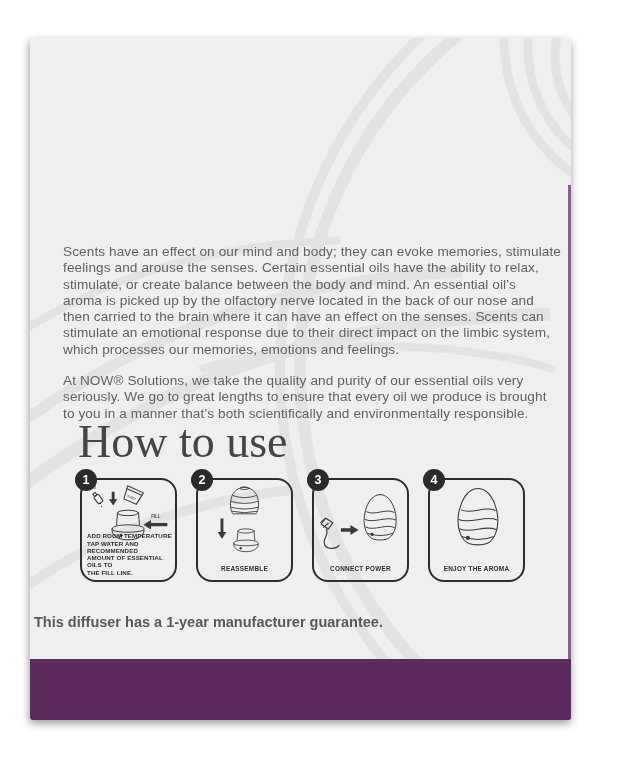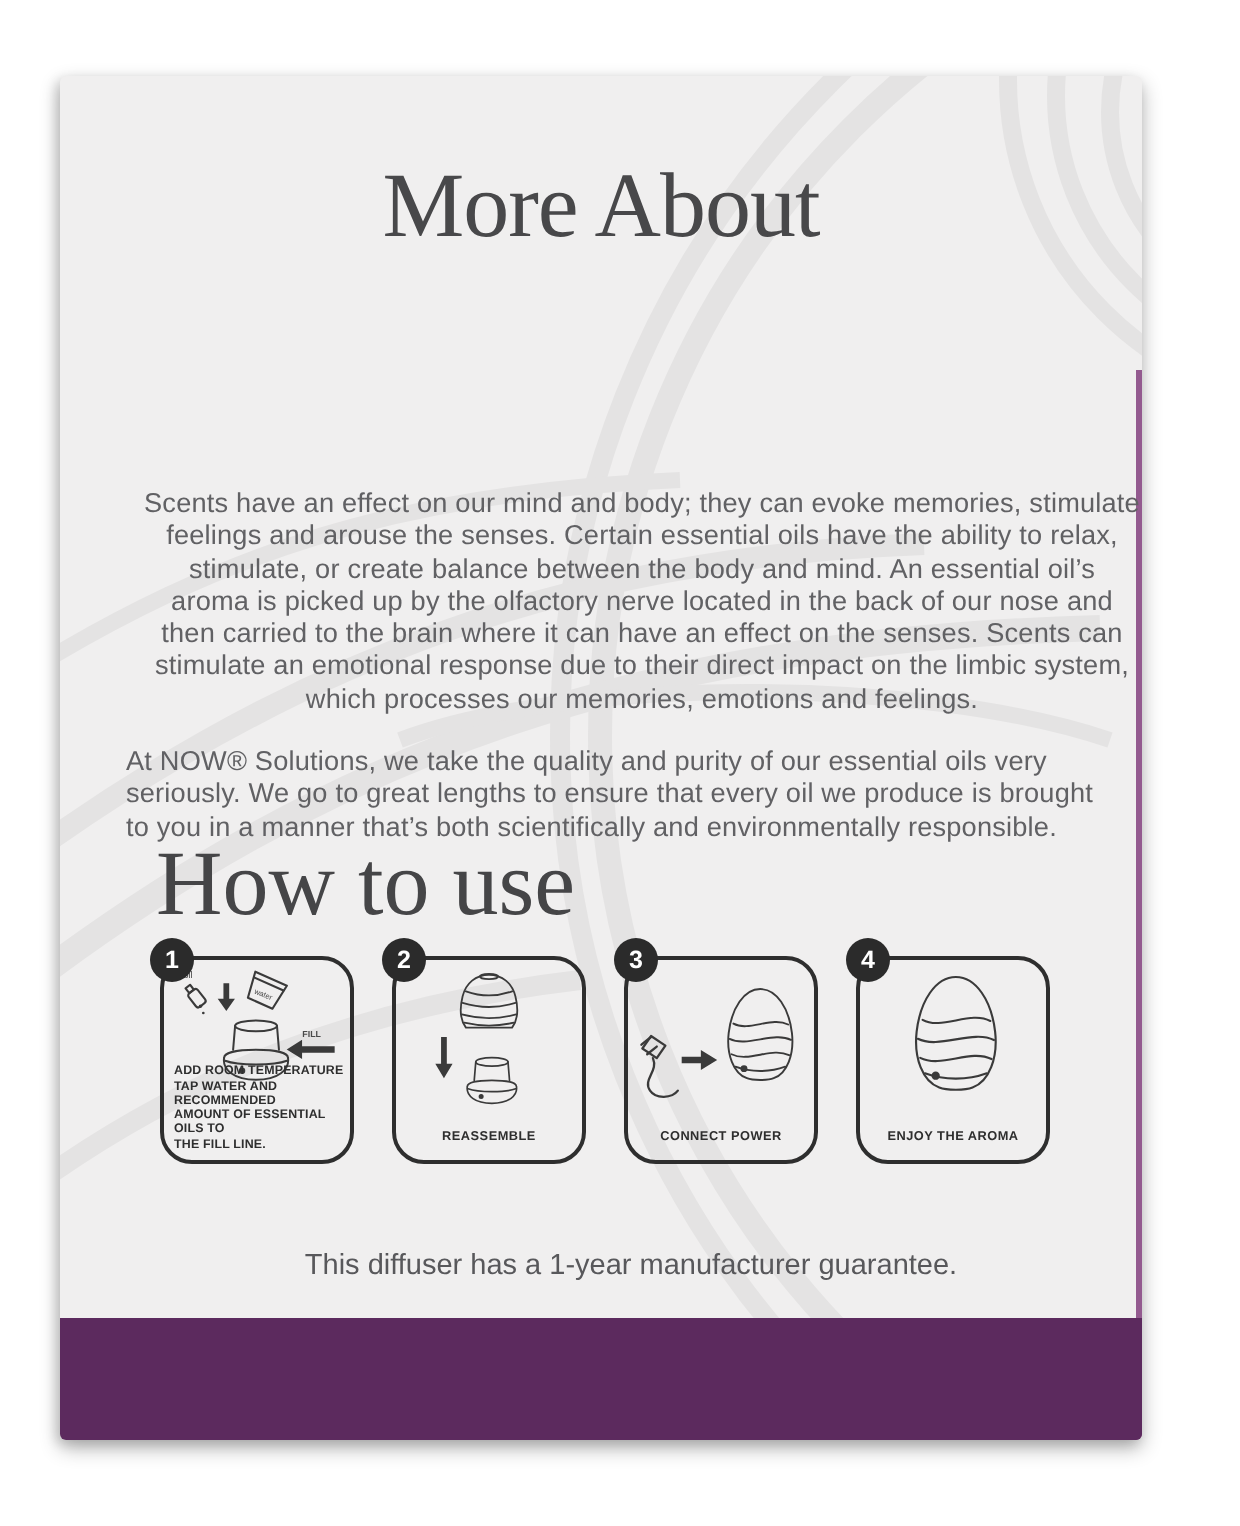--- a/index.html
+++ b/index.html
@@ -17,21 +17,21 @@
   .title{
     position:absolute;top:42px;left:0;width:100%;text-align:center;
     font-family:"Liberation Serif", serif;font-weight:400;color:#48484a;
     font-size:46px;line-height:46px;letter-spacing:-0.5px;margin:0;
   }
   .para{
     position:absolute;left:33px;width:516px;margin:0;
     color:#616164;font-size:13.6px;line-height:16.3px;letter-spacing:0.1px;
     white-space:pre-line;
   }
-  .p1{top:146px;} .p2{top:206px;text-align:center;} .p3{top:335px;}
+  .p1{top:146px;} .p2{top:206px;} .p3{top:335px;}
   .how-heading{
     position:absolute;left:36px;top:368px;margin:12px;
     font-family:"Liberation Serif", serif;font-weight:400;color:#454547;
     font-size:46px;line-height:48px;letter-spacing:0px;
   }
   .steps{position:absolute;left:50px;top:440px;display:flex;gap:19px;}
   .step{
     position:relative;width:97px;height:104px;box-sizing:border-box;
     border:2.5px solid #2e2e2e;border-radius:16px;background:transparent;
   }
@@ -44,22 +44,22 @@
   .caption{
     position:absolute;bottom:8px;left:0;width:100%;text-align:center;
     font-size:6.4px;font-weight:700;letter-spacing:0.25px;color:#2e2e2e;
   }
   .caption-long{
     position:absolute;left:5px;bottom:4px;width:88px;text-align:left;
     font-size:6.2px;line-height:7.3px;font-weight:700;letter-spacing:0.1px;
     color:#2e2e2e;white-space:pre-line;
   }
   .guarantee{
-    position:absolute;left:0;top:570px;width:100%;text-align:center;
-    color:#58585b;font-size:14.5px;line-height:21px;margin:15px;
+    position:absolute;left:0;top:570px;width:100%;text-align:left;
+    color:#58585b;font-size:14.5px;line-height:21px;margin:4px;font-weight:bold;
   }
   .band{position:absolute;left:0;bottom:0;width:100%;height:61px;}
   .line-art{stroke:#3a3a3a;fill:none;stroke-linecap:round;stroke-linejoin:round;}
   .tiny-label{fill:#4a4a4a;font-family:"Liberation Sans",sans-serif;}
 </style>
 </head>
 <body>
 
 <div class="sheet" style="background: rgb(240, 239, 239);">
 
@@ -74,21 +74,20 @@
       <path d="M -30 400 C 120 288, 262 240, 432 234" stroke-width="11"></path>
       <path d="M -30 465 C 140 332, 300 282, 520 276" stroke-width="13"></path>
       <path d="M 170 332 C 255 300, 430 300, 525 332" stroke-width="8"></path>
       <path d="M -20 560 C 60 500, 150 465, 260 452" stroke-width="10"></path>
     </g>
   </svg>
 
   <div class="side-edge" style="background: rgb(130, 64, 126);"></div>
 
   <h1 class="title">
-      <span style="display:block;">More About</span>
     </h1>
 
   <p class="para p2">Scents have an effect on our mind and body; they can evoke memories, stimulate
 feelings and arouse the senses. Certain essential oils have the ability to relax,
 stimulate, or create balance between the body and mind. An essential oil’s
 aroma is picked up by the olfactory nerve located in the back of our nose and
 then carried to the brain where it can have an effect on the senses. Scents can
 stimulate an emotional response due to their direct impact on the limbic system,
 which processes our memories, emotions and feelings.</p>
   <p class="para p3">At NOW® Solutions, we take the quality and purity of our essential oils very

